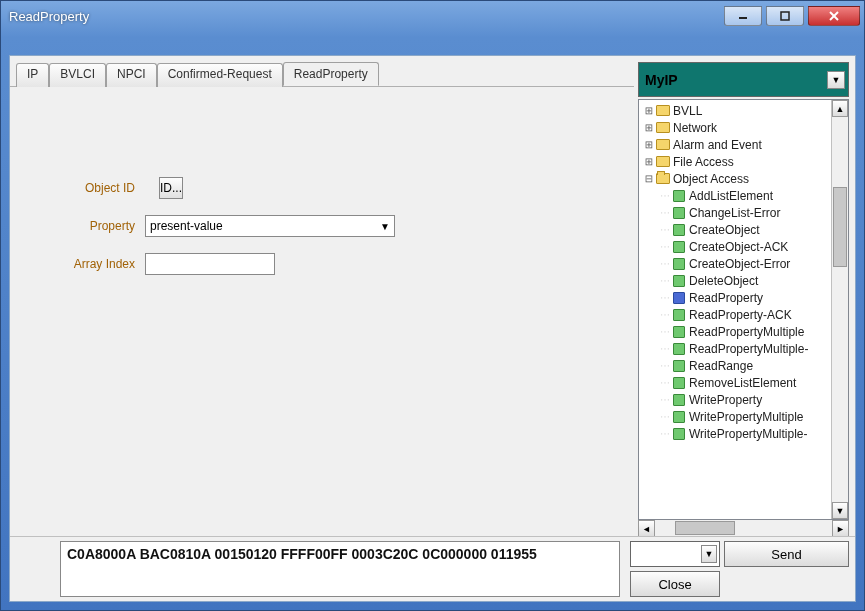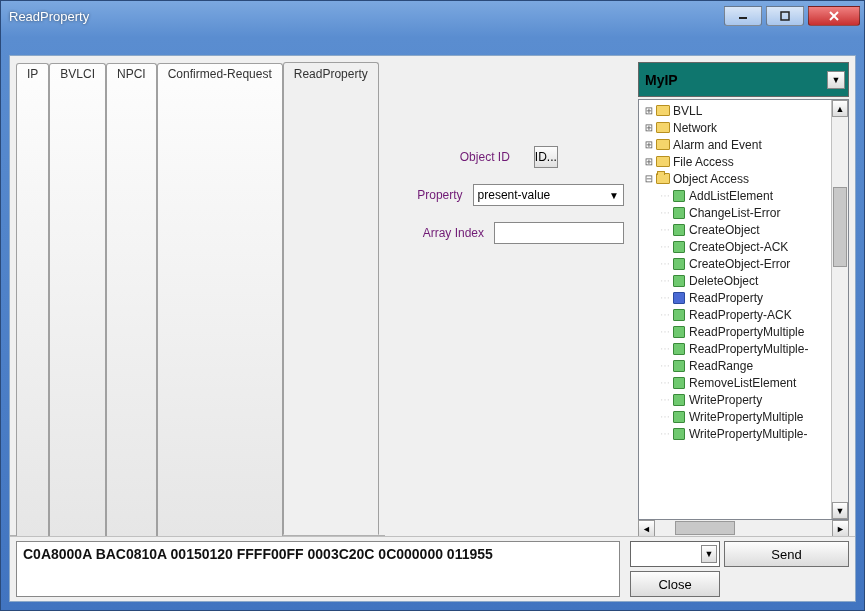--- a/index.html
+++ b/index.html
@@ -58,21 +58,21 @@
   }
   .main-row {
     flex: 1;
     display: flex;
     min-height: 0;
   }
   
   .left-pane {
     flex: 1;
     display: flex;
-    flex-direction: row;
+    flex-direction: column;
     min-width: 0;
   }
   .tabbar {
     display: flex;
     padding: 6px 6px 0 6px;
     border-bottom: 1px solid #b0b0b0;
     gap: 0;
     position: relative;
     background:#f0f0f0;
   }
@@ -107,21 +107,21 @@
   }
   .form-row {
     display: flex;
     align-items: center;
     margin-bottom: 16px;
   }
   .form-label {
     width: 125px;
     text-align: right;
     padding-right: 10px;
-    color:#701a75;
+    color:#a16207;
   }
   input.text, select.sel {
     height: 22px;
     border: 1px solid #888;
     background: #fff;
     padding: 0 4px;
     font: inherit;
   }
   .objid { width: 200px; }
   .id-btn {
@@ -224,20 +224,21 @@
     flex: 1;
     background:#fff;
     border:1px solid #888;
     padding: 4px 6px;
     font-family: Arial, sans-serif;
     font-size: 14px;
     font-weight: bold;
     color:#111;
     line-height:1.25;
     word-break: break-all;
+    margin-left: 44px;
   }
   .right-bottom {
     width: 221px;
     display:grid;
     grid-template-columns: 90px 1fr;
     grid-template-rows: 26px 26px;
     gap: 4px;
     padding-left:2px;
   }
   .mini-combo{

